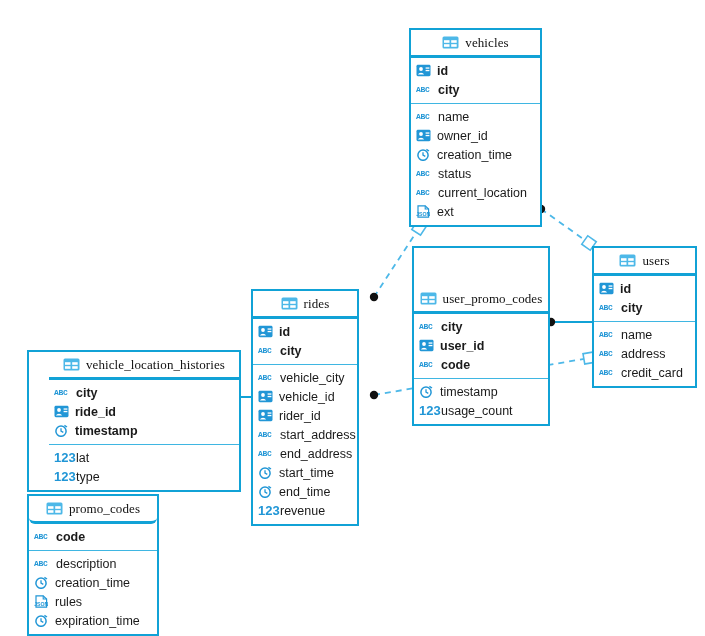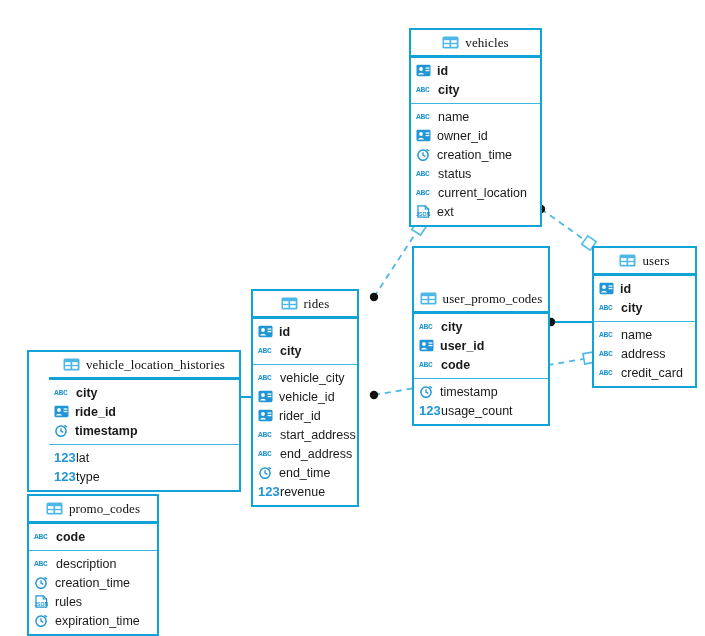--- a/index.html
+++ b/index.html
@@ -301,20 +301,28 @@
           <div class="row">
             <span class="abc">ABC</span>
             <span class="col">end_address</span>
           </div>
           <div class="row">
             <svg class="ico" viewBox="0 0 15 13">
               <circle cx="7" cy="7.2" r="5.1" fill="none" stroke="#2196d6" stroke-width="1.5"></circle>
               <path d="M7 4.3 L7 7.2 L9.3 8.4" fill="none" stroke="#2196d6" stroke-width="1.3"></path>
               <path d="M10.4 1.4 L13 3.0" stroke="#2196d6" stroke-width="1.4"></path>
             </svg>
+            <span class="col">start_time</span>
+          </div>
+          <div class="row">
+            <svg class="ico" viewBox="0 0 15 13">
+              <circle cx="7" cy="7.2" r="5.1" fill="none" stroke="#2196d6" stroke-width="1.5"></circle>
+              <path d="M7 4.3 L7 7.2 L9.3 8.4" fill="none" stroke="#2196d6" stroke-width="1.3"></path>
+              <path d="M10.4 1.4 L13 3.0" stroke="#2196d6" stroke-width="1.4"></path>
+            </svg>
             <span class="col">end_time</span>
           </div>
           <div class="row">
             <span class="num">123</span>
             <span class="col">revenue</span>
           </div>
         </div>
       </div>
       <div class="table" style="left: 27px; top: 350px; width: 214px; border-color: rgb(17, 162, 214); padding-left: 20px;">
         <div class="thead" style="border-bottom-color: rgb(17, 162, 214);">
@@ -356,21 +364,21 @@
             <span class="num">123</span>
             <span class="col">lat</span>
           </div>
           <div class="row">
             <span class="num">123</span>
             <span class="col">type</span>
           </div>
         </div>
       </div>
       <div class="table" style="left: 27px; top: 494px; width: 132px; border-color: rgb(17, 162, 214);">
-        <div class="thead" style="border-bottom-color: rgb(17, 162, 214);">
+        <div class="thead" style="border-bottom-color: rgb(17, 162, 214); border-radius: 6px;">
           <svg class="tblico" viewBox="0 0 17 13">
             <rect x="0.5" y="0.5" width="16" height="12" rx="1.5" fill="#4db8e8"></rect>
             <rect x="2" y="4.2" width="5.5" height="2.6" fill="#ffffff"></rect>
             <rect x="9.2" y="4.2" width="5.5" height="2.6" fill="#ffffff"></rect>
             <rect x="2" y="8.2" width="5.5" height="2.6" fill="#ffffff"></rect>
             <rect x="9.2" y="8.2" width="5.5" height="2.6" fill="#ffffff"></rect>
           </svg>
           <span class="tname">promo_codes</span>
         </div>
         <div class="section pk">

